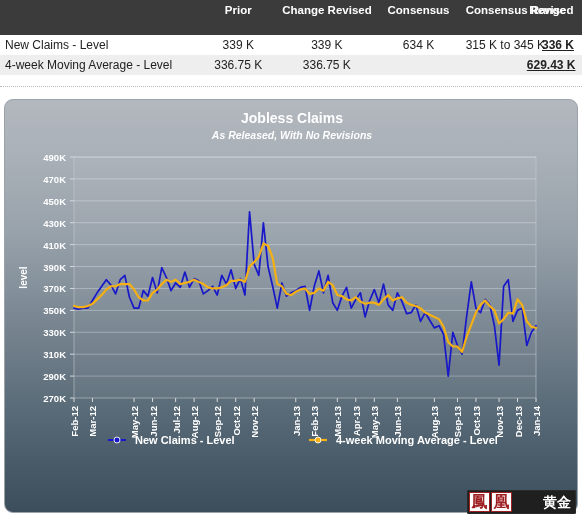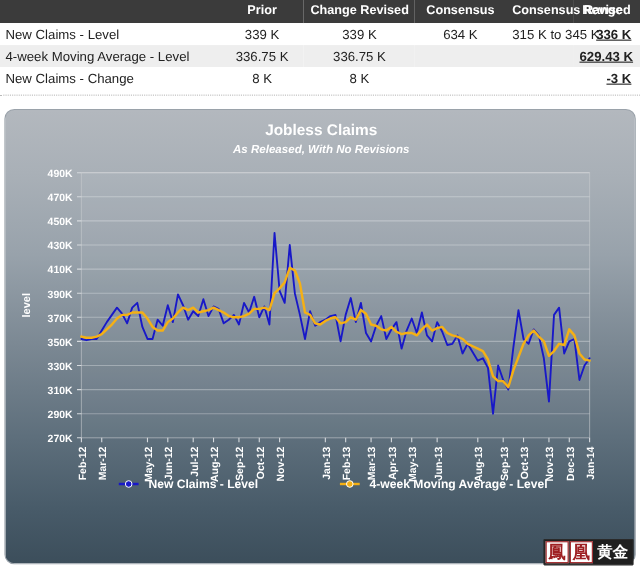--- a/index.html
+++ b/index.html
@@ -18,21 +18,21 @@
     border-collapse: collapse;
     table-layout: fixed;
     font-size: 11.5px;
     color: #1a1a1a;
   }
   .summary-table thead th {
     background: #3b3b3b;
     color: #ffffff;
     font-weight: bold;
     font-size: 11.5px;
-    padding: 4px 6px 5px 6px;
+    padding: 4px 6px 19px 6px;
     text-align: center;
     white-space: nowrap;
   }
   .summary-table thead th.col-metric { text-align: left; background: #3b3b3b; }
   .summary-table tbody td {
     background: #ffffff;
     padding: 3px 6px;
     text-align: center;
     white-space: nowrap;
     font-size: 12px;
@@ -91,20 +91,21 @@
     border: 1px solid #9e1f22;
     line-height: 1;
   }
   .wm-gold {
     display: flex; align-items: center; justify-content: center;
     color: #ffffff;
     font-family: "DejaVu Sans", sans-serif;
     font-size: 14px; font-weight: bold;
     padding: 0 3px;
     line-height: 1;
+    margin-left: 27px;
   }
 </style>
 </head>
 <body>
 
 <div id="root">
 
   <table class="summary-table">
     <thead>
       <tr>
@@ -125,28 +126,20 @@
         <td>315 K to 345 K</td>
         <td class="col-actual">336 K</td>
       </tr>
       <tr class="alt">
         <td class="col-metric">4-week Moving Average - Level</td>
         <td>336.75 K</td>
         <td>336.75 K</td>
         <td></td>
         <td></td>
         <td class="col-actual">629.43 K</td>
-      </tr>
-      <tr>
-        <td class="col-metric">New Claims - Change</td>
-        <td>8 K</td>
-        <td>8 K</td>
-        <td></td>
-        <td></td>
-        <td class="col-actual">-3 K</td>
       </tr>
     </tbody>
   </table>
 
   <hr class="table-sep">
 
   <div class="chart-panel">
     <svg class="chart-svg" id="chart-svg" viewBox="0 0 574 414">
         <text x="287" y="23" text-anchor="middle" fill="#ffffff" font-family="&quot;Liberation Sans&quot;, sans-serif" font-size="14" font-weight="bold">Jobless Claims</text>
         <text x="287" y="39" text-anchor="middle" fill="#ffffff" font-family="&quot;Liberation Sans&quot;, sans-serif" font-size="10.5" font-weight="bold" font-style="italic">As Released, With No Revisions</text>

